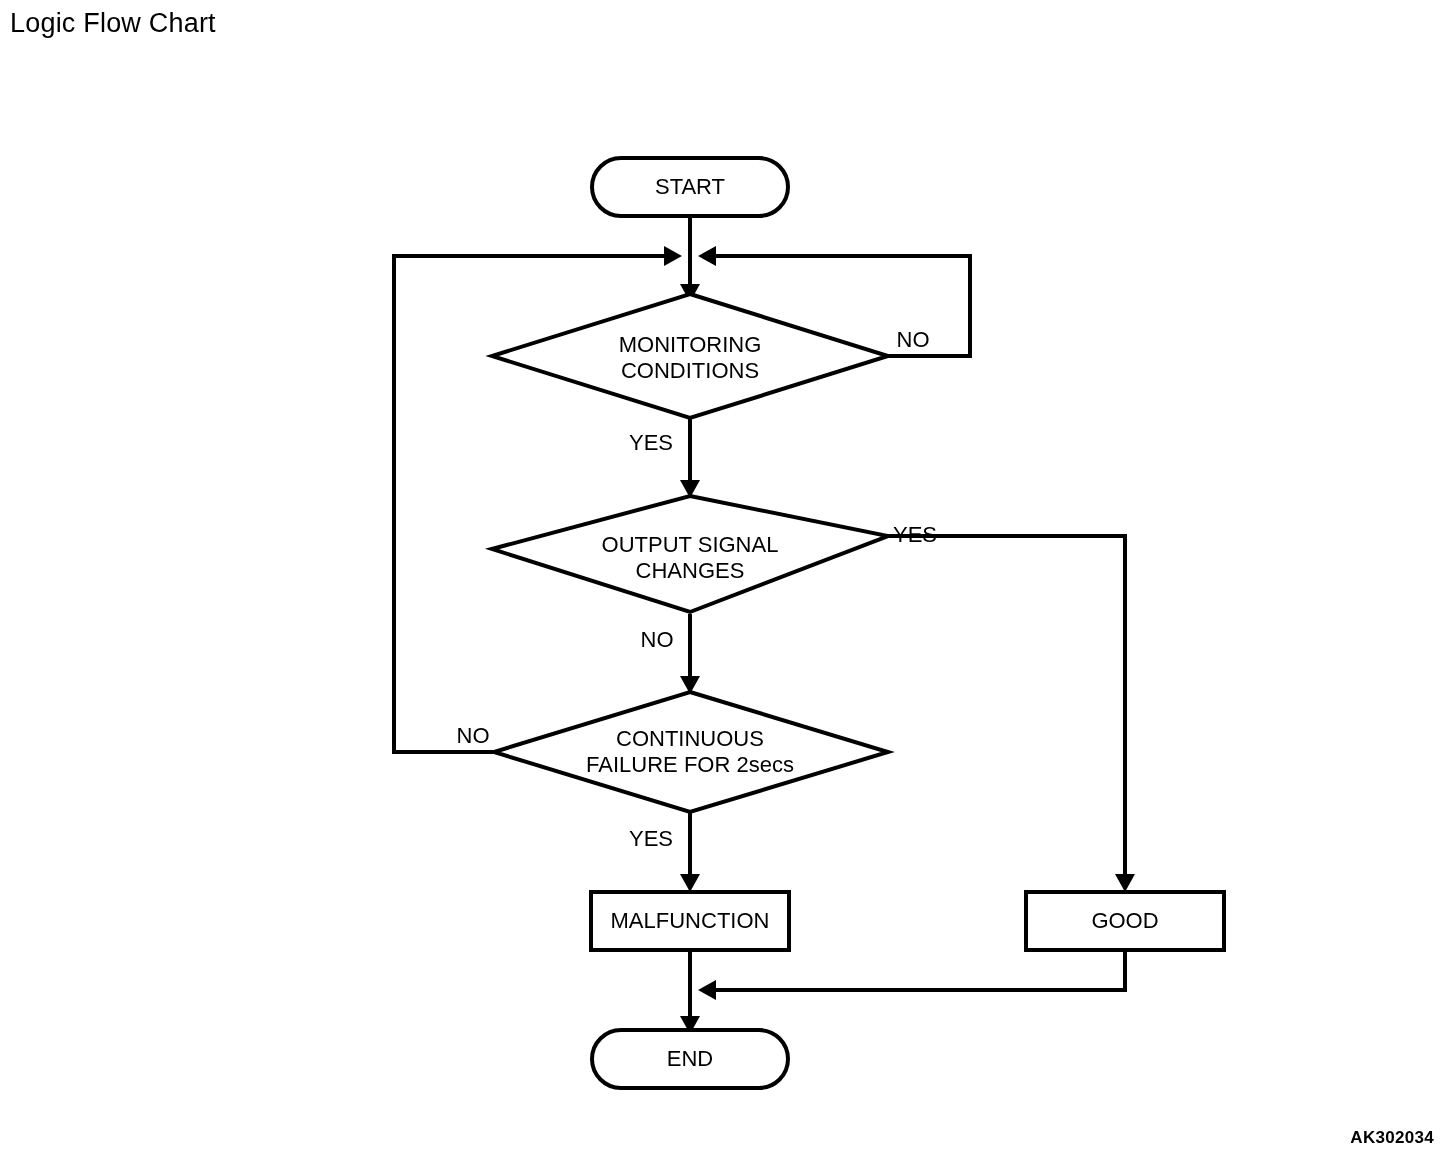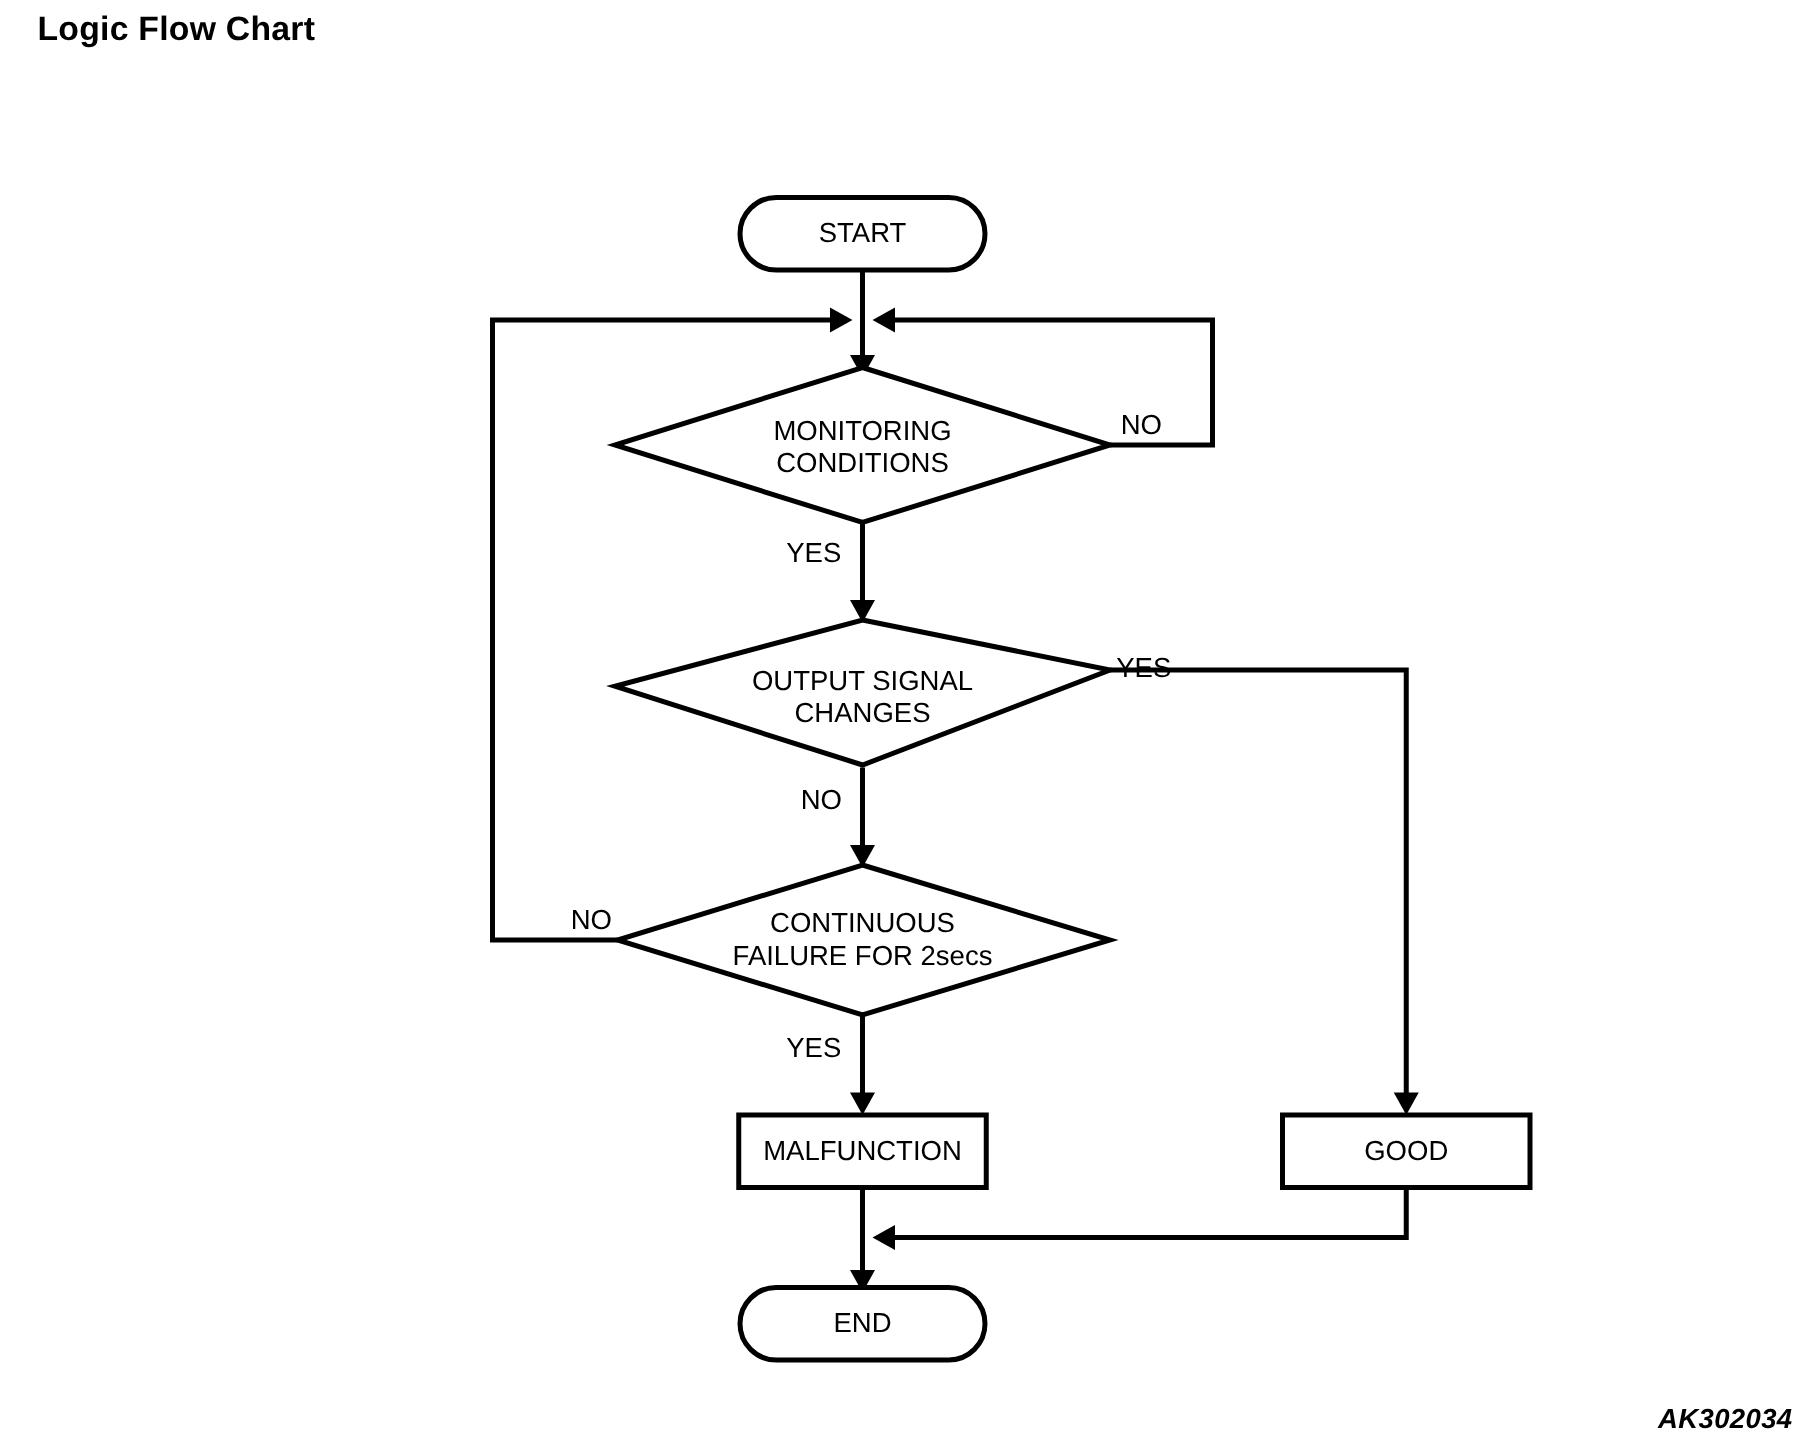--- a/index.html
+++ b/index.html
@@ -10,35 +10,34 @@
   body {
     width: 1456px;
     height: 1162px;
     position: relative;
     font-family: "Liberation Sans", sans-serif;
     color: #000000;
     overflow: hidden;
   }
   #page-title {
     position: absolute;
-    left: 30px;
+    left: 10px;
     top: 8px;
     font-size: 27px;
-    font-weight: bold;
+    font-weight: normal;
     letter-spacing: 0.2px;
     white-space: nowrap;
   }
   #watermark {
     position: absolute;
     right: 22px;
     bottom: 14px;
-    font-size: 22px;
+    font-size: 17px;
     font-weight: bold;
     letter-spacing: 0.3px;
-    font-style: italic;
   }
   #flow-canvas {
     position: absolute;
     left: 0;
     top: 0;
     width: 1456px;
     height: 1162px;
   }
   .shape-outline {
     fill: #ffffff;

